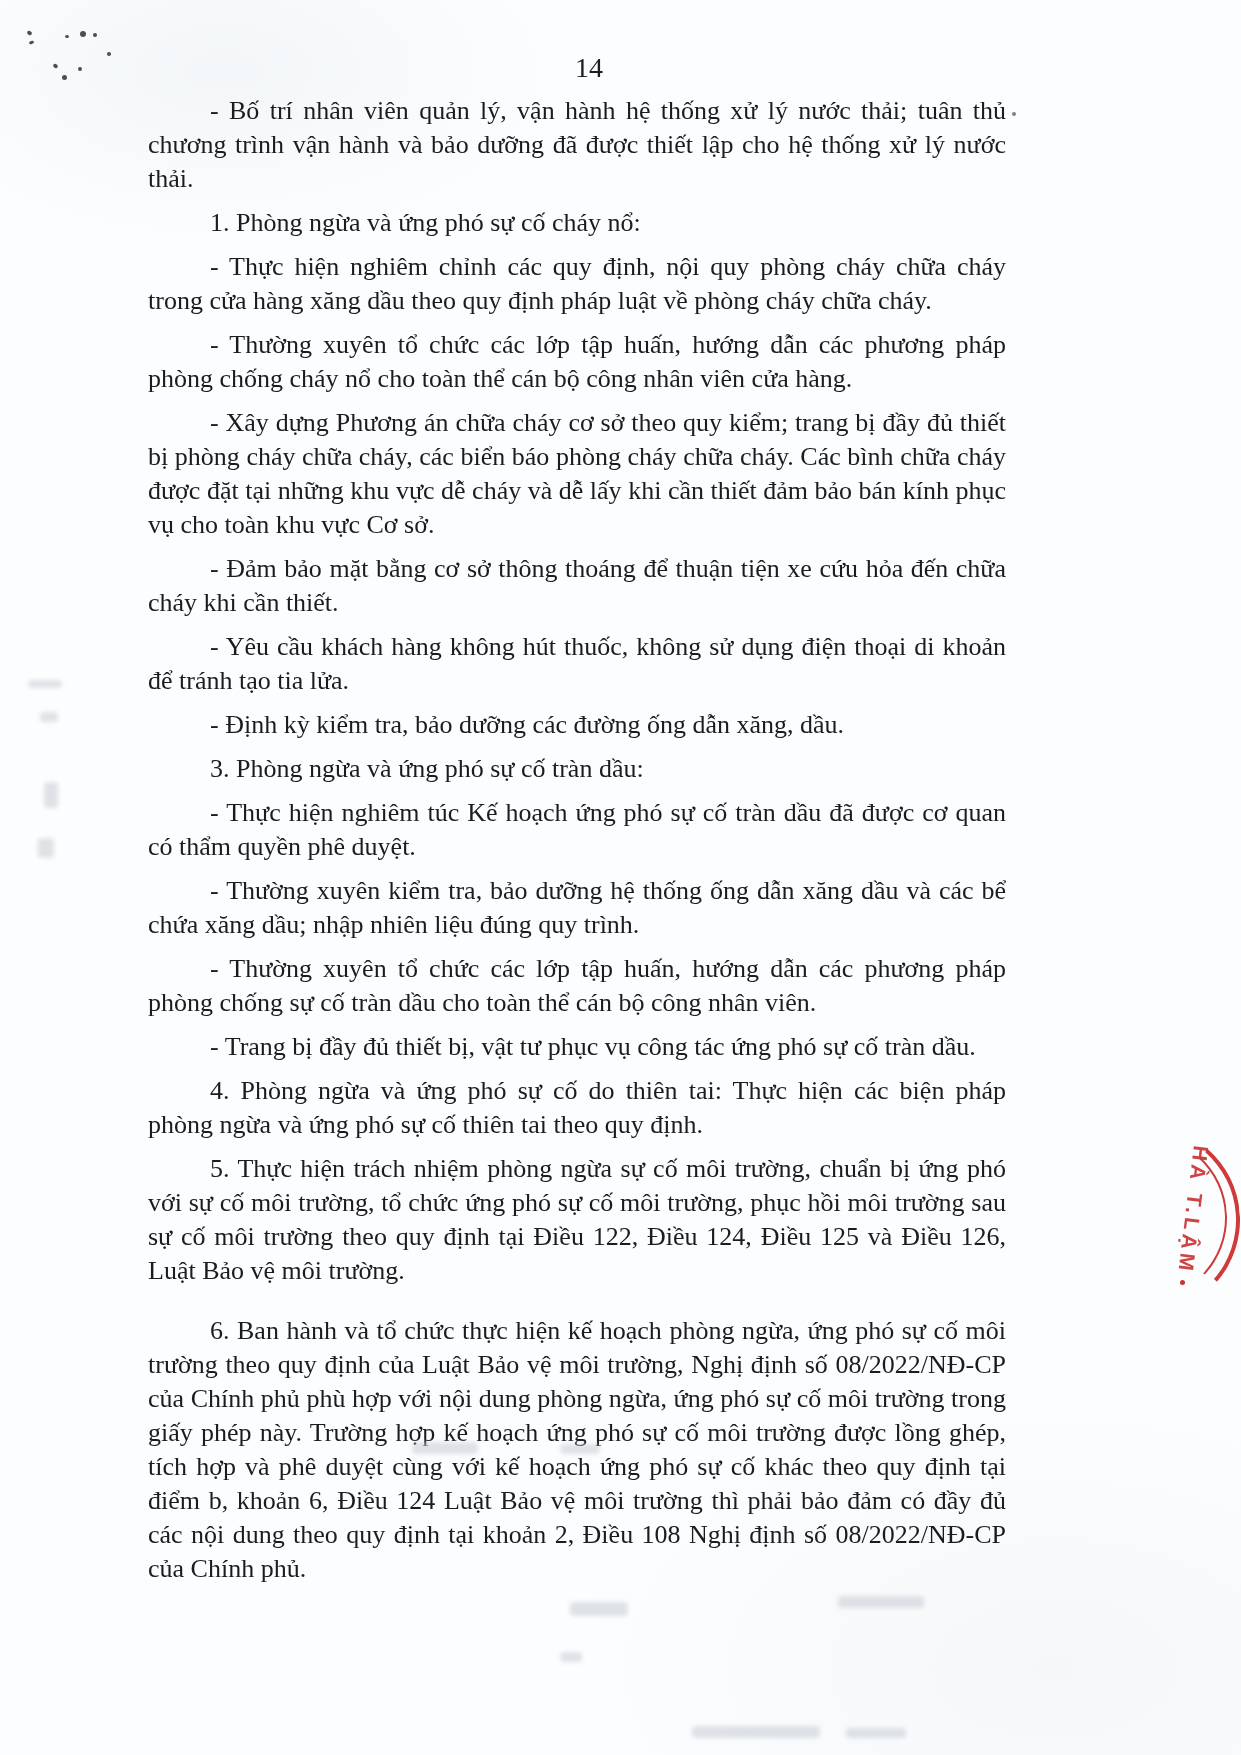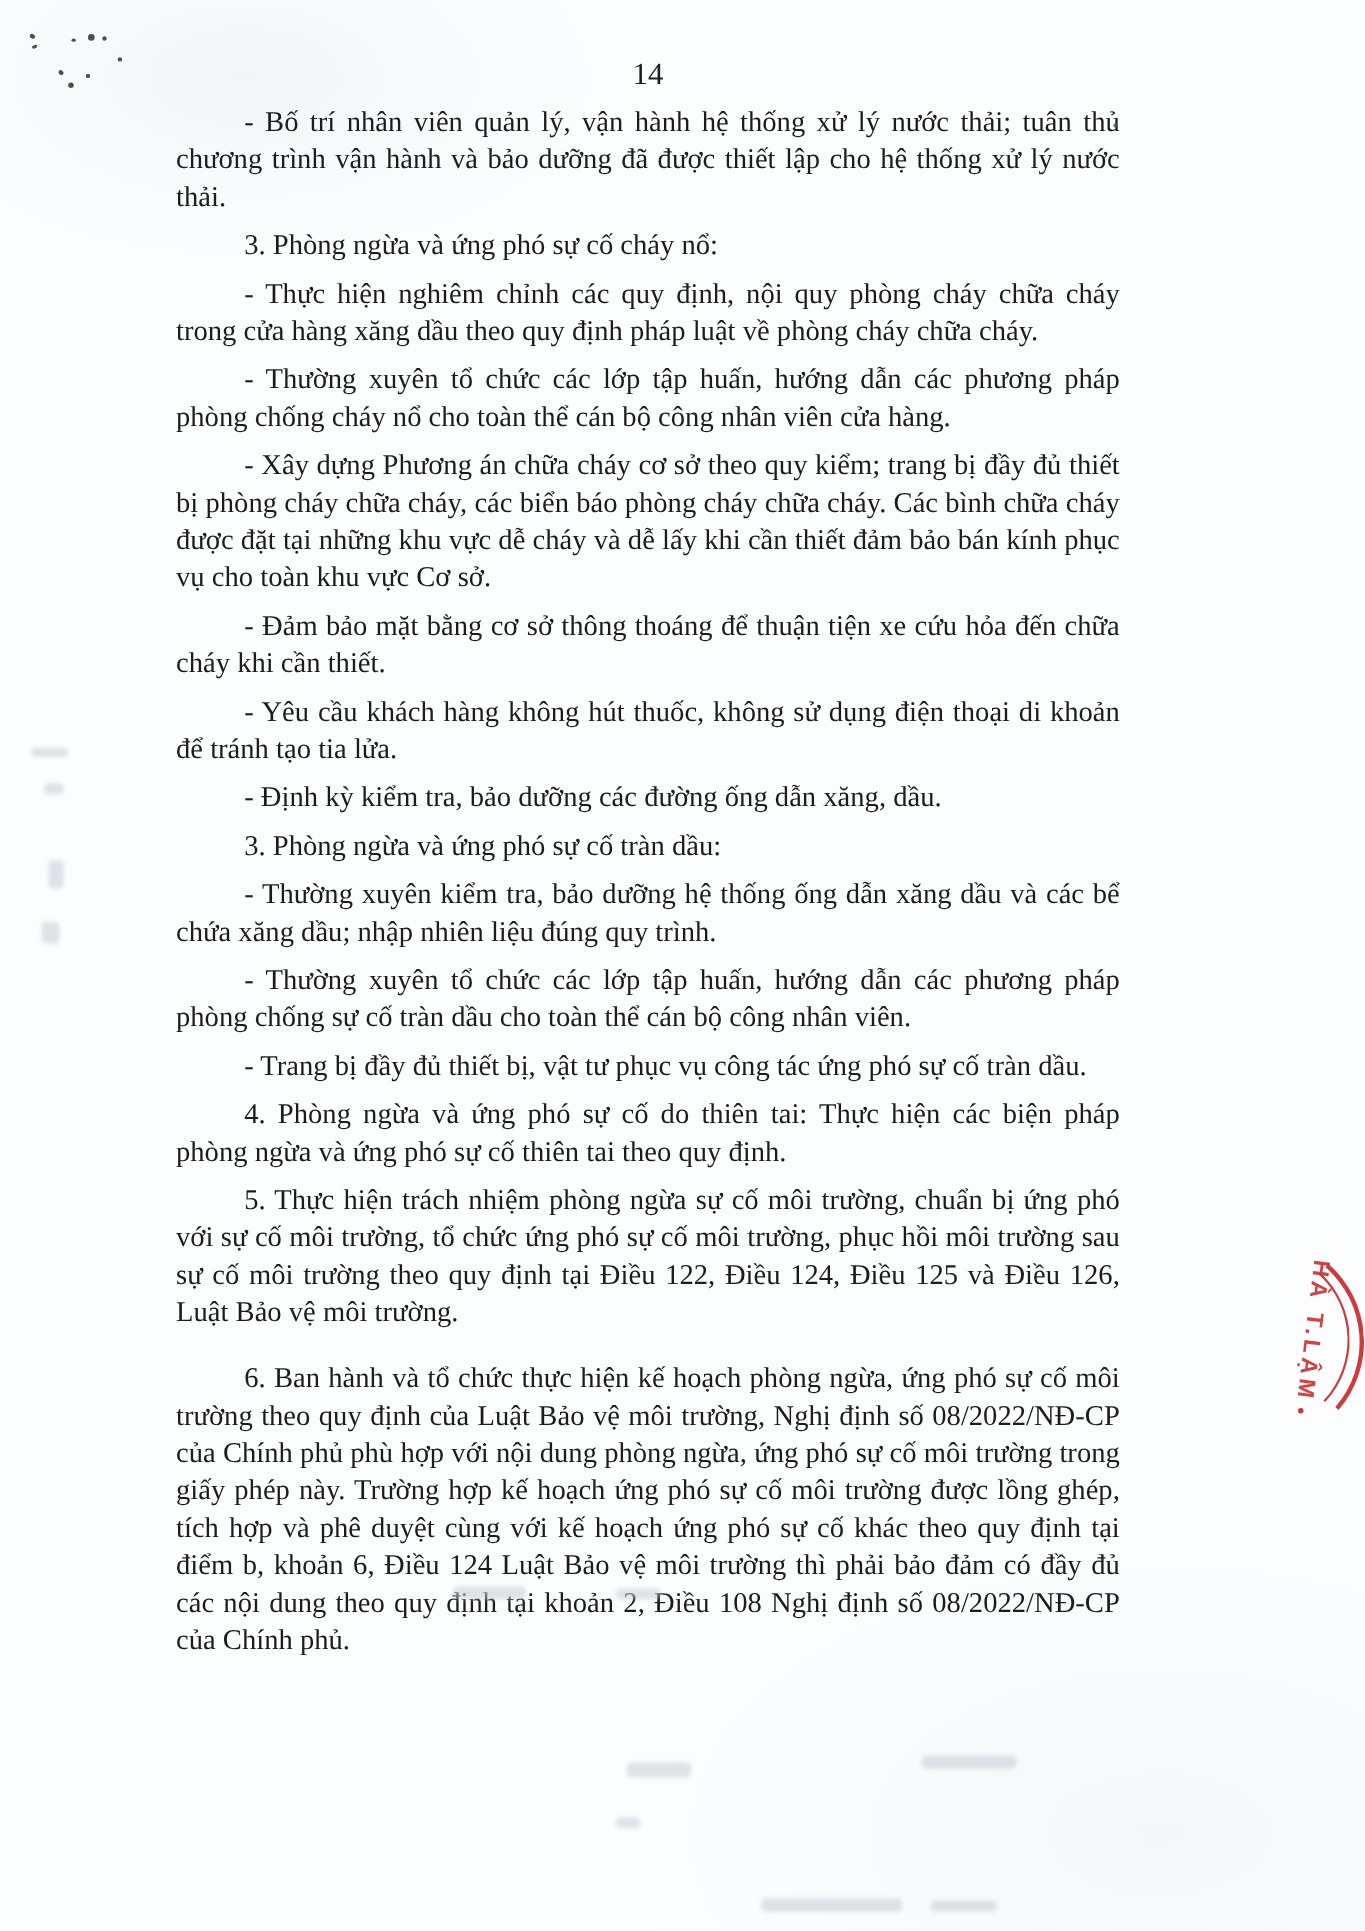--- a/index.html
+++ b/index.html
@@ -19,21 +19,21 @@
   }
   .page-number{
     position:absolute;
     top:52px;left:160px;width:858px;
     text-align:center;
     font-size:28px;
     color:#1d1d1f;
   }
   .content{
     position:absolute;
-    top:94px;left:160px;width:858px;
+    top:94px;left:148px;width:858px;
     font-size:26px;
     line-height:34px;
     color:#1c1c1e;
     text-align:justify;
   }
   .content p{
     margin:0 0 10px 0;
     text-indent:62px;
   }
   .content p.gap-lg{margin-top:26px;}
@@ -93,28 +93,29 @@
 </style>
 </head>
 <body>
 
 <div class="page">
 
   <div class="page-number">14</div>
 
   <div class="content">
     <p>- Bố trí nhân viên quản lý, vận hành hệ thống xử lý nước thải; tuân thủ chương trình vận hành và bảo dưỡng đã được thiết lập cho hệ thống xử lý nước thải.</p>
-    <p>3. Phòng ngừa và ứng phó sự cố cháy nổ:</p>
+    <p>1. Phòng ngừa và ứng phó sự cố cháy nổ:</p>
     <p>- Thực hiện nghiêm chỉnh các quy định, nội quy phòng cháy chữa cháy trong cửa hàng xăng dầu theo quy định pháp luật về phòng cháy chữa cháy.</p>
     <p>- Thường xuyên tổ chức các lớp tập huấn, hướng dẫn các phương pháp phòng chống cháy nổ cho toàn thể cán bộ công nhân viên cửa hàng.</p>
     <p>- Xây dựng Phương án chữa cháy cơ sở theo quy kiểm; trang bị đầy đủ thiết bị phòng cháy chữa cháy, các biển báo phòng cháy chữa cháy. Các bình chữa cháy được đặt tại những khu vực dễ cháy và dễ lấy khi cần thiết đảm bảo bán kính phục vụ cho toàn khu vực Cơ sở.</p>
     <p>- Đảm bảo mặt bằng cơ sở thông thoáng để thuận tiện xe cứu hỏa đến chữa cháy khi cần thiết.</p>
     <p>- Yêu cầu khách hàng không hút thuốc, không sử dụng điện thoại di khoản để tránh tạo tia lửa.</p>
     <p>- Định kỳ kiểm tra, bảo dưỡng các đường ống dẫn xăng, dầu.</p>
     <p>3. Phòng ngừa và ứng phó sự cố tràn dầu:</p>
+    <p>- Thực hiện nghiêm túc Kế hoạch ứng phó sự cố tràn dầu đã được cơ quan có thẩm quyền phê duyệt.</p>
     <p>- Thường xuyên kiểm tra, bảo dưỡng hệ thống ống dẫn xăng dầu và các bể chứa xăng dầu; nhập nhiên liệu đúng quy trình.</p>
     <p>- Thường xuyên tổ chức các lớp tập huấn, hướng dẫn các phương pháp phòng chống sự cố tràn dầu cho toàn thể cán bộ công nhân viên.</p>
     <p>- Trang bị đầy đủ thiết bị, vật tư phục vụ công tác ứng phó sự cố tràn dầu.</p>
     <p>4. Phòng ngừa và ứng phó sự cố do thiên tai: Thực hiện các biện pháp phòng ngừa và ứng phó sự cố thiên tai theo quy định.</p>
     <p>5. Thực hiện trách nhiệm phòng ngừa sự cố môi trường, chuẩn bị ứng phó với sự cố môi trường, tổ chức ứng phó sự cố môi trường, phục hồi môi trường sau sự cố môi trường theo quy định tại Điều 122, Điều 124, Điều 125 và Điều 126, Luật Bảo vệ môi trường.</p>
     <p class="gap-lg">6. Ban hành và tổ chức thực hiện kế hoạch phòng ngừa, ứng phó sự cố môi trường theo quy định của Luật Bảo vệ môi trường, Nghị định số 08/2022/NĐ-CP của Chính phủ phù hợp với nội dung phòng ngừa, ứng phó sự cố môi trường trong giấy phép này. Trường hợp kế hoạch ứng phó sự cố môi trường được lồng ghép, tích hợp và phê duyệt cùng với kế hoạch ứng phó sự cố khác theo quy định tại điểm b, khoản 6, Điều 124 Luật Bảo vệ môi trường thì phải bảo đảm có đầy đủ các nội dung theo quy định tại khoản 2, Điều 108 Nghị định số 08/2022/NĐ-CP của Chính phủ.</p>
   </div>
 
   <div>
     <span class="speck" style="left:27px;top:31px;width:5px;height:4px;transform:rotate(30deg);"></span>

